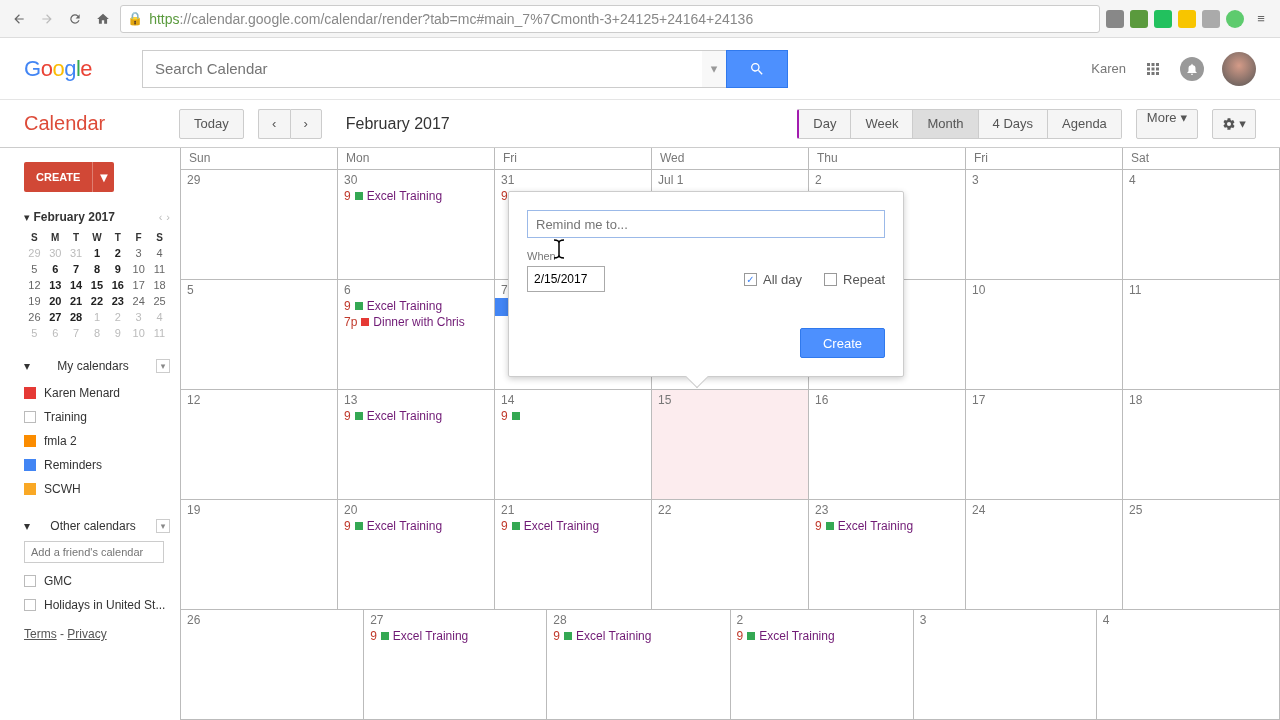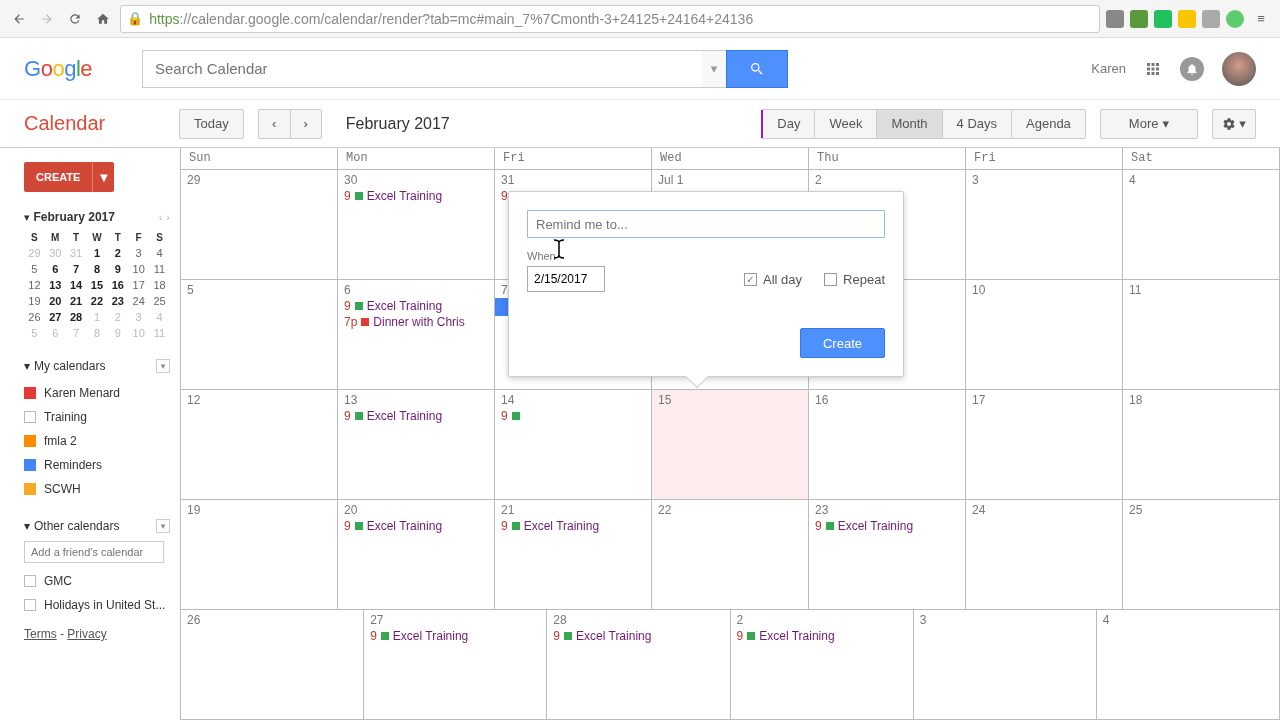--- a/index.html
+++ b/index.html
@@ -32,49 +32,49 @@
 .nav { display: flex; height: 30px; margin: 0 14px; }
 .nav-btn { width: 32px; border: 1px solid #ccc; background: #f5f5f5; display: flex; align-items: center; justify-content: center; color: #555; cursor: pointer; }
 .nav-btn:first-child { border-radius: 2px 0 0 2px; border-right: none; }
 .nav-btn:last-child { border-radius: 0 2px 2px 0; }
 .month-label { font-size: 16px; color: #333; margin-left: 10px; }
 .views { margin-left: auto; display: flex; height: 30px; }
 .view-btn { padding: 0 14px; border: 1px solid #ccc; border-left: none; background: #f5f5f5; font-size: 13px; color: #555; display: flex; align-items: center; cursor: pointer; }
 .view-btn:first-child { border-left: 2px solid #a21caf; border-radius: 2px 0 0 2px; }
 .view-btn:last-child { border-radius: 0 2px 2px 0; }
 .view-btn.active { background: #ddd; }
-.more-btn { margin-left: 14px; height: 30px; padding: 0 28px; border: 1px solid #ccc; background: #f5f5f5; border-radius: 2px; font-size: 13px; color: #555; display: flex; align-items: center; gap: 4px; cursor: pointer; }
+.more-btn { margin-left: 14px; height: 30px; padding: 0 10px; border: 1px solid #ccc; background: #f5f5f5; border-radius: 2px; font-size: 13px; color: #555; display: flex; gap: 4px; cursor: pointer; }
 .gear { margin-left: 14px; height: 30px; width: 44px; border: 1px solid #ccc; background: #f5f5f5; border-radius: 2px; display: flex; align-items: center; justify-content: center; gap: 3px; color: #555; cursor: pointer; }
 
 .main { display: flex; height: 572px; }
 .sidebar { width: 180px; padding: 14px 10px 10px 24px; }
 .create-btn { display: inline-flex; height: 30px; }
 .create-main { background: #d14836; color: #fff; padding: 0 12px; font-weight: bold; font-size: 11px; display: flex; align-items: center; border-radius: 2px 0 0 2px; cursor: pointer; }
 .create-dd { background: #d14836; color: #fff; width: 22px; display: flex; align-items: center; justify-content: center; border-left: 1px solid rgba(255,255,255,0.3); border-radius: 0 2px 2px 0; cursor: pointer; }
 .mini-cal { margin-top: 18px; font-size: 11px; }
 .mini-hdr { display: flex; align-items: center; gap: 4px; margin-bottom: 6px; }
 .mini-hdr .t { flex: 1; font-weight: bold; color: #333; font-size: 12px; }
 .mini-table { width: 100%; border-collapse: collapse; }
 .mini-table th, .mini-table td { text-align: center; padding: 2px 0; width: 14.28%; color: #666; }
 .mini-table th { color: #333; font-weight: bold; font-size: 10px; }
 .mini-table td.out { color: #bbb; }
 .mini-table td.bold { color: #222; font-weight: bold; }
 .cal-section { margin-top: 18px; }
 .cal-sec-hdr { display: flex; align-items: center; gap: 4px; margin-bottom: 8px; color: #333; font-size: 12px; }
-.cal-sec-hdr .exp { flex: 1; }
+.cal-sec-hdr .exp { flex: 1; text-align: center; }
 .cal-sec-hdr .dd { width: 14px; height: 14px; border: 1px solid #ccc; font-size: 9px; display: flex; align-items: center; justify-content: center; color: #888; cursor: pointer; }
 .cal-item { display: flex; align-items: center; gap: 8px; padding: 5px 0; font-size: 12px; color: #333; cursor: pointer; }
 .cal-box { width: 12px; height: 12px; border: 1px solid #999; }
 .add-cal { width: 140px; height: 22px; border: 1px solid #ccc; font-size: 11px; padding: 0 6px; color: #aaa; }
 .legal { font-size: 12px; color: #555; margin-top: 10px; }
 .legal a { text-decoration: underline; color: #555; }
 
 .grid { flex: 1; border-left: 1px solid #bbb; display: flex; flex-direction: column; }
 .day-hdr { display: flex; height: 22px; background: #fff; border-bottom: 1px solid #bbb; }
-.day-hdr div { flex: 1; border-right: 1px solid #bbb; padding: 3px 8px; font-size: 12px; color: #777; font-family: Liberation Mono, monospace; }
+.day-hdr div { flex: 1; border-right: 1px solid #bbb; padding: 3px 8px; font-size: 12px; color: #777; }
 .weeks { flex: 1; display: flex; flex-direction: column; }
 .week { flex: 1; display: flex; border-bottom: 1px solid #bbb; }
 .day { flex: 1; border-right: 1px solid #bbb; padding: 3px 6px; position: relative; overflow: hidden; }
 .day.selected { background: #fcecee; }
 .dnum { font-size: 12px; color: #777; }
 .evt { display: flex; align-items: center; gap: 4px; font-size: 12px; margin-top: 2px; white-space: nowrap; cursor: pointer; }
 .evt .tm { color: #c0392b; }
 .evt .sq { width: 8px; height: 8px; }
 .evt .nm { color: #701a75; }
 .blue-bar { position: absolute; left: 0; right: 0; top: 18px; height: 18px; background: #4285F4; }

